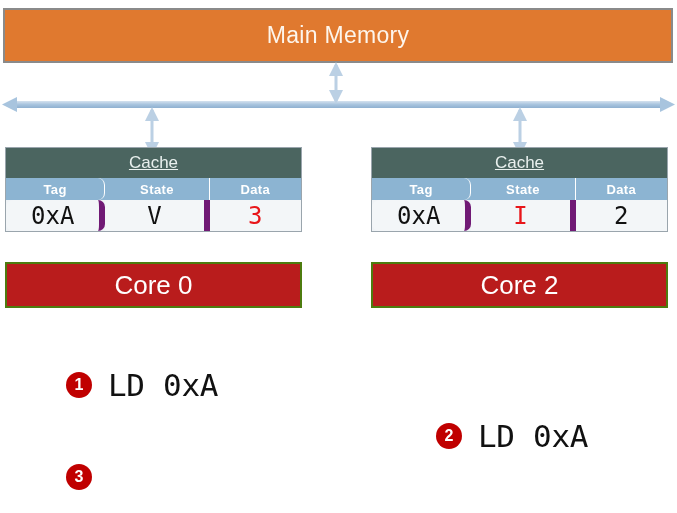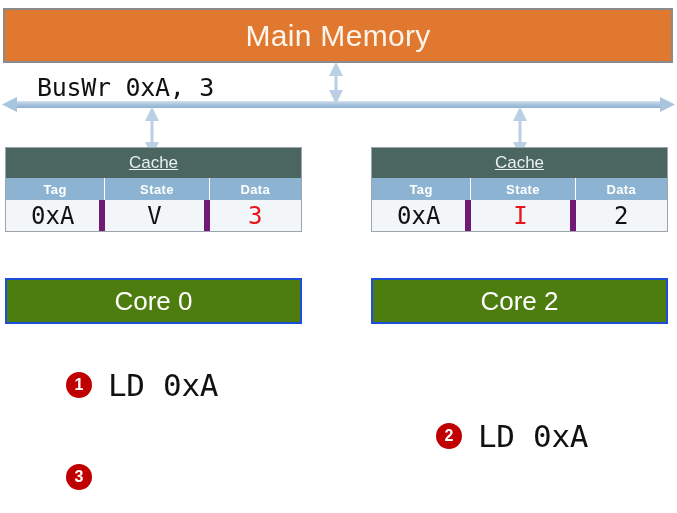--- a/index.html
+++ b/index.html
@@ -30,21 +30,21 @@
     height: 55px;
     box-sizing: border-box;
     background: #E0792F;
     border: 2px solid #8A8A8A;
     display: flex;
     align-items: center;
     justify-content: center;
   }
   .memory-label {
     color: #FDF5EC;
-    font-size: 30px;
+    font-size: 23px;
     font-family: "Liberation Sans", sans-serif;
     letter-spacing: 0.3px;
   }
 
   
   .bus-svg {
     position: absolute;
     left: 0;
     top: 60px;
     width: 677px;
@@ -112,35 +112,34 @@
     display: flex;
     align-items: center;
     justify-content: center;
     box-sizing: border-box;
     border-right: 6px solid #701a75;
     background: #F3F6F8;
   }
   .cache-value-cell:last-child { border-right: none; }
   .val-red { color: #E8161A; }
 
-  .col-tag   { width: 100px; }
+  .col-tag   { width: 100px; border-radius: 7px; }
   .col-state { width: 105px; }
   .col-data  { width: 92px; text-align: right; }
 
   
   .core {
     position: absolute;
     box-sizing: border-box;
     height: 46px;
-    background: #4d7c0f;
-    border: 2px solid #1d4ed8;
-    display: flex;
-    align-items: center;
-    justify-content: center;
-    margin-top: 16px;
+    background: #b91c1c;
+    border: 2px solid #4d7c0f;
+    display: flex;
+    align-items: center;
+    justify-content: center;
   }
   .core-label {
     color: #FFFFFF;
     font-size: 26px;
     font-family: "Liberation Sans", sans-serif;
   }
 
   
   .step {
     position: absolute;
@@ -206,21 +205,20 @@
       <polygon points="152,96 145,82 159,82" fill="#BBD0E4"></polygon>
     </g>
 
     <g>
       <rect x="518.5" y="50" width="3" height="42" fill="#BBD0E4"></rect>
       <polygon points="520,47 513,61 527,61" fill="#BBD0E4"></polygon>
       <polygon points="520,96 513,82 527,82" fill="#BBD0E4"></polygon>
     </g>
   </svg>
 
-  <div class="bus-message">BusWr 0xA, 3</div>
 
   <div class="cache" style="left:5px; top:147px; width:297px;">
     <div class="cache-title">Cache</div>
     <div class="cache-header-row">
       <div class="cache-header-cell col-tag">Tag</div>
       <div class="cache-header-cell col-state">State</div>
       <div class="cache-header-cell col-data">Data</div>
     </div>
     <div class="cache-value-row">
       <div class="cache-value-cell col-tag">0xA</div>

